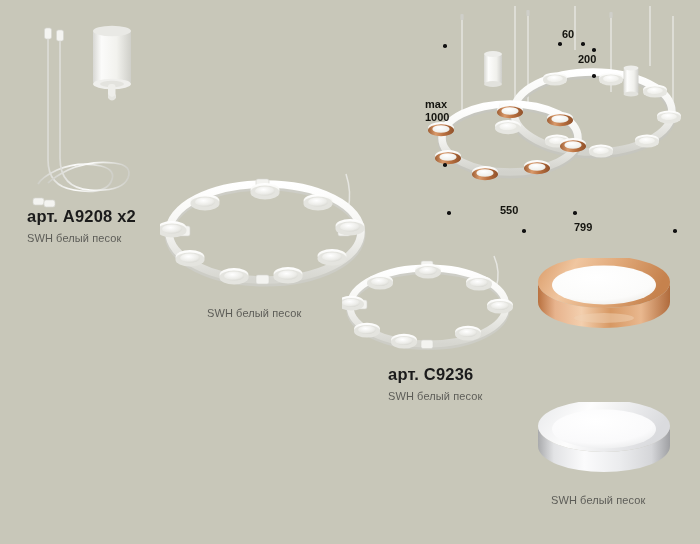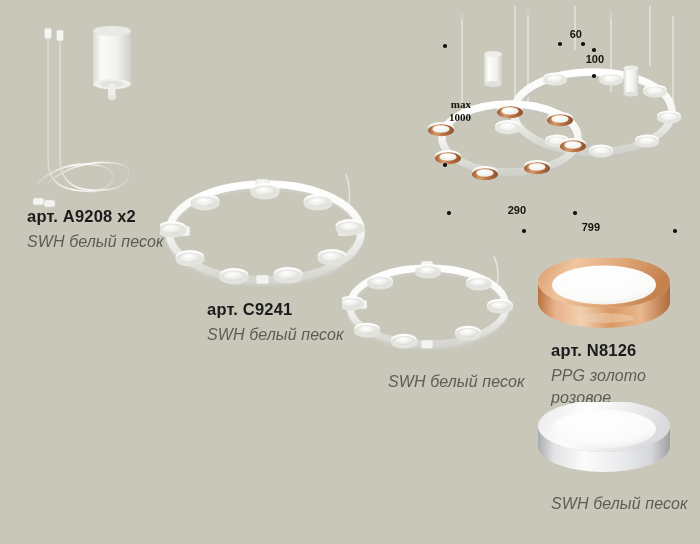--- a/index.html
+++ b/index.html
@@ -24,37 +24,36 @@
   .label .code {
     font-size: 16.5px;
     font-weight: bold;
     color: #1b1b1b;
     letter-spacing: .2px;
     white-space: nowrap;
     line-height: 1.1;
   }
   .label .desc {
     margin-top: 6px;
-    font-size: 16px;
+    font-size: 11px;
     color: #5d5d58;
     line-height: 1.35;
     white-space: pre-line;
     letter-spacing: .1px;
-    font-style: italic;
   }
 
   
   .dim {
     position: absolute;
     font-size: 11px;
     font-weight: bold;
     color: #14140f;
     line-height: 1.2;
     white-space: pre-line;
-    text-align: right;
+    text-align: left;
   }
   .dot {
     position: absolute;
     width: 3.6px;
     height: 3.6px;
     border-radius: 50%;
     background: #111;
   }
 
   
@@ -178,21 +177,20 @@
         </g>
       <g transform="translate(45,33)">
           <ellipse rx="14.5" ry="7" fill="url(#ringBarA)"></ellipse>
           <ellipse cy="2.5" rx="14.5" ry="7" fill="#e4e4df"></ellipse>
           <ellipse cy="1" rx="10" ry="4.6" fill="url(#lensA)"></ellipse>
         </g>
     </g>
   </svg>
 
   <div class="label" style="left:207px; top:300px;">
-    <div class="code">арт. C9241</div>
     <div class="desc">SWH белый песок</div>
   </div>
 
   <svg class="art" style="left:342px; top:250px;" width="175" height="105" viewBox="0 0 175 105">
     <defs>
       <linearGradient id="ringBarB" x1="0" y1="0" x2="0" y2="1">
         <stop offset="0" stop-color="#ffffff"></stop>
         <stop offset="0.45" stop-color="#f6f6f3"></stop>
         <stop offset="1" stop-color="#d6d6d0"></stop>
       </linearGradient>
@@ -255,20 +253,21 @@
         </g>
       <g transform="translate(38,31)">
           <ellipse rx="13" ry="6.3" fill="url(#ringBarB)"></ellipse>
           <ellipse cy="2.3" rx="13" ry="6.3" fill="#e4e4df"></ellipse>
           <ellipse cy="0.8" rx="9" ry="4.1" fill="url(#lensB)"></ellipse>
         </g>
     </g>
   </svg>
 
   <div class="label" style="left:388px; top:365px;">
+    <div class="code">арт. C9236</div>
     <div class="desc">SWH белый песок</div>
   </div>
 
   <svg class="art" style="left:532px; top:258px;" width="145" height="80" viewBox="0 0 145 80">
     <defs>
       <linearGradient id="goldSide" x1="0" y1="0" x2="1" y2="0">
         <stop offset="0" stop-color="#b9713f"></stop>
         <stop offset="0.13" stop-color="#e7b38d"></stop>
         <stop offset="0.33" stop-color="#f3cfae"></stop>
         <stop offset="0.55" stop-color="#d79863"></stop>
@@ -290,25 +289,20 @@
 
     <path d="M6 24 A66 26 0 0 0 138 24 L138 44 A66 26 0 0 1 6 44 Z" fill="url(#goldSide)"></path>
 
     <ellipse cx="72" cy="24" rx="66" ry="26" fill="url(#goldTop)"></ellipse>
 
     <ellipse cx="72" cy="27" rx="52" ry="19.5" fill="url(#diffuser126)"></ellipse>
 
     <ellipse cx="72" cy="60" rx="30" ry="5" fill="#f0d2b4" opacity="0.5"></ellipse>
   </svg>
 
-  <div class="label" style="left:551px; top:341px;">
-    <div class="code">арт. N8126</div>
-    <div class="desc">PPG золото розовое
-полированное</div>
-  </div>
 
   <svg class="art" style="left:532px; top:402px;" width="145" height="80" viewBox="0 0 145 80">
     <defs>
       <linearGradient id="whiteSide" x1="0" y1="0" x2="1" y2="0">
         <stop offset="0" stop-color="#a9aaac"></stop>
         <stop offset="0.12" stop-color="#e2e3e5"></stop>
         <stop offset="0.35" stop-color="#fbfbfc"></stop>
         <stop offset="0.62" stop-color="#ebecee"></stop>
         <stop offset="0.86" stop-color="#d5d6d9"></stop>
         <stop offset="1" stop-color="#9fa0a3"></stop>
@@ -489,20 +483,20 @@
   <div class="dot" style="left:558px; top:42px;"></div>
   <div class="dot" style="left:581px; top:42px;"></div>
   <div class="dot" style="left:592px; top:48px;"></div>
   <div class="dot" style="left:592px; top:74px;"></div>
 
   <div class="dot" style="left:447px; top:211px;"></div>
   <div class="dot" style="left:573px; top:211px;"></div>
   <div class="dot" style="left:522px; top:229px;"></div>
   <div class="dot" style="left:673px; top:229px;"></div>
 
-  <div class="dim" style="left:425px; top:98px; width:46px;font-family:Liberation Serif, serif;">max
+  <div class="dim" style="left:425px; top:98px; width:46px;">max
 1000</div>
   <div class="dim" style="left:562px; top:28px; width:20px;">60</div>
-  <div class="dim" style="left:578px; top:53px; width:26px;">100</div>
-  <div class="dim" style="left:500px; top:204px; width:26px;">290</div>
+  <div class="dim" style="left:578px; top:53px; width:26px;">200</div>
+  <div class="dim" style="left:500px; top:204px; width:26px;">550</div>
   <div class="dim" style="left:574px; top:221px; width:26px;">799</div>
 
 </div>
 
 </body></html>

